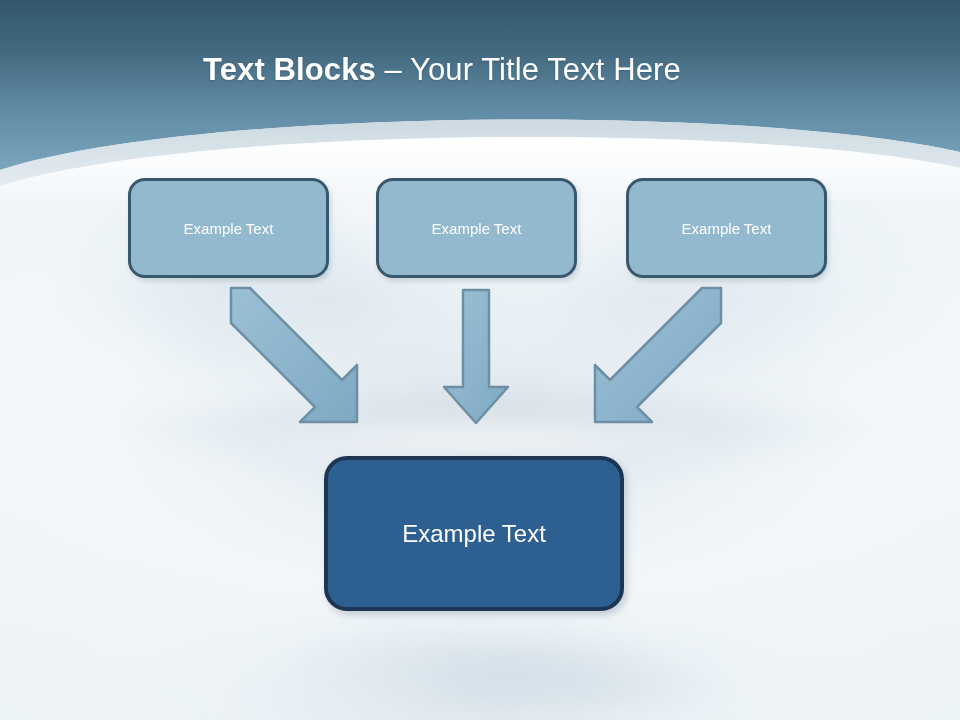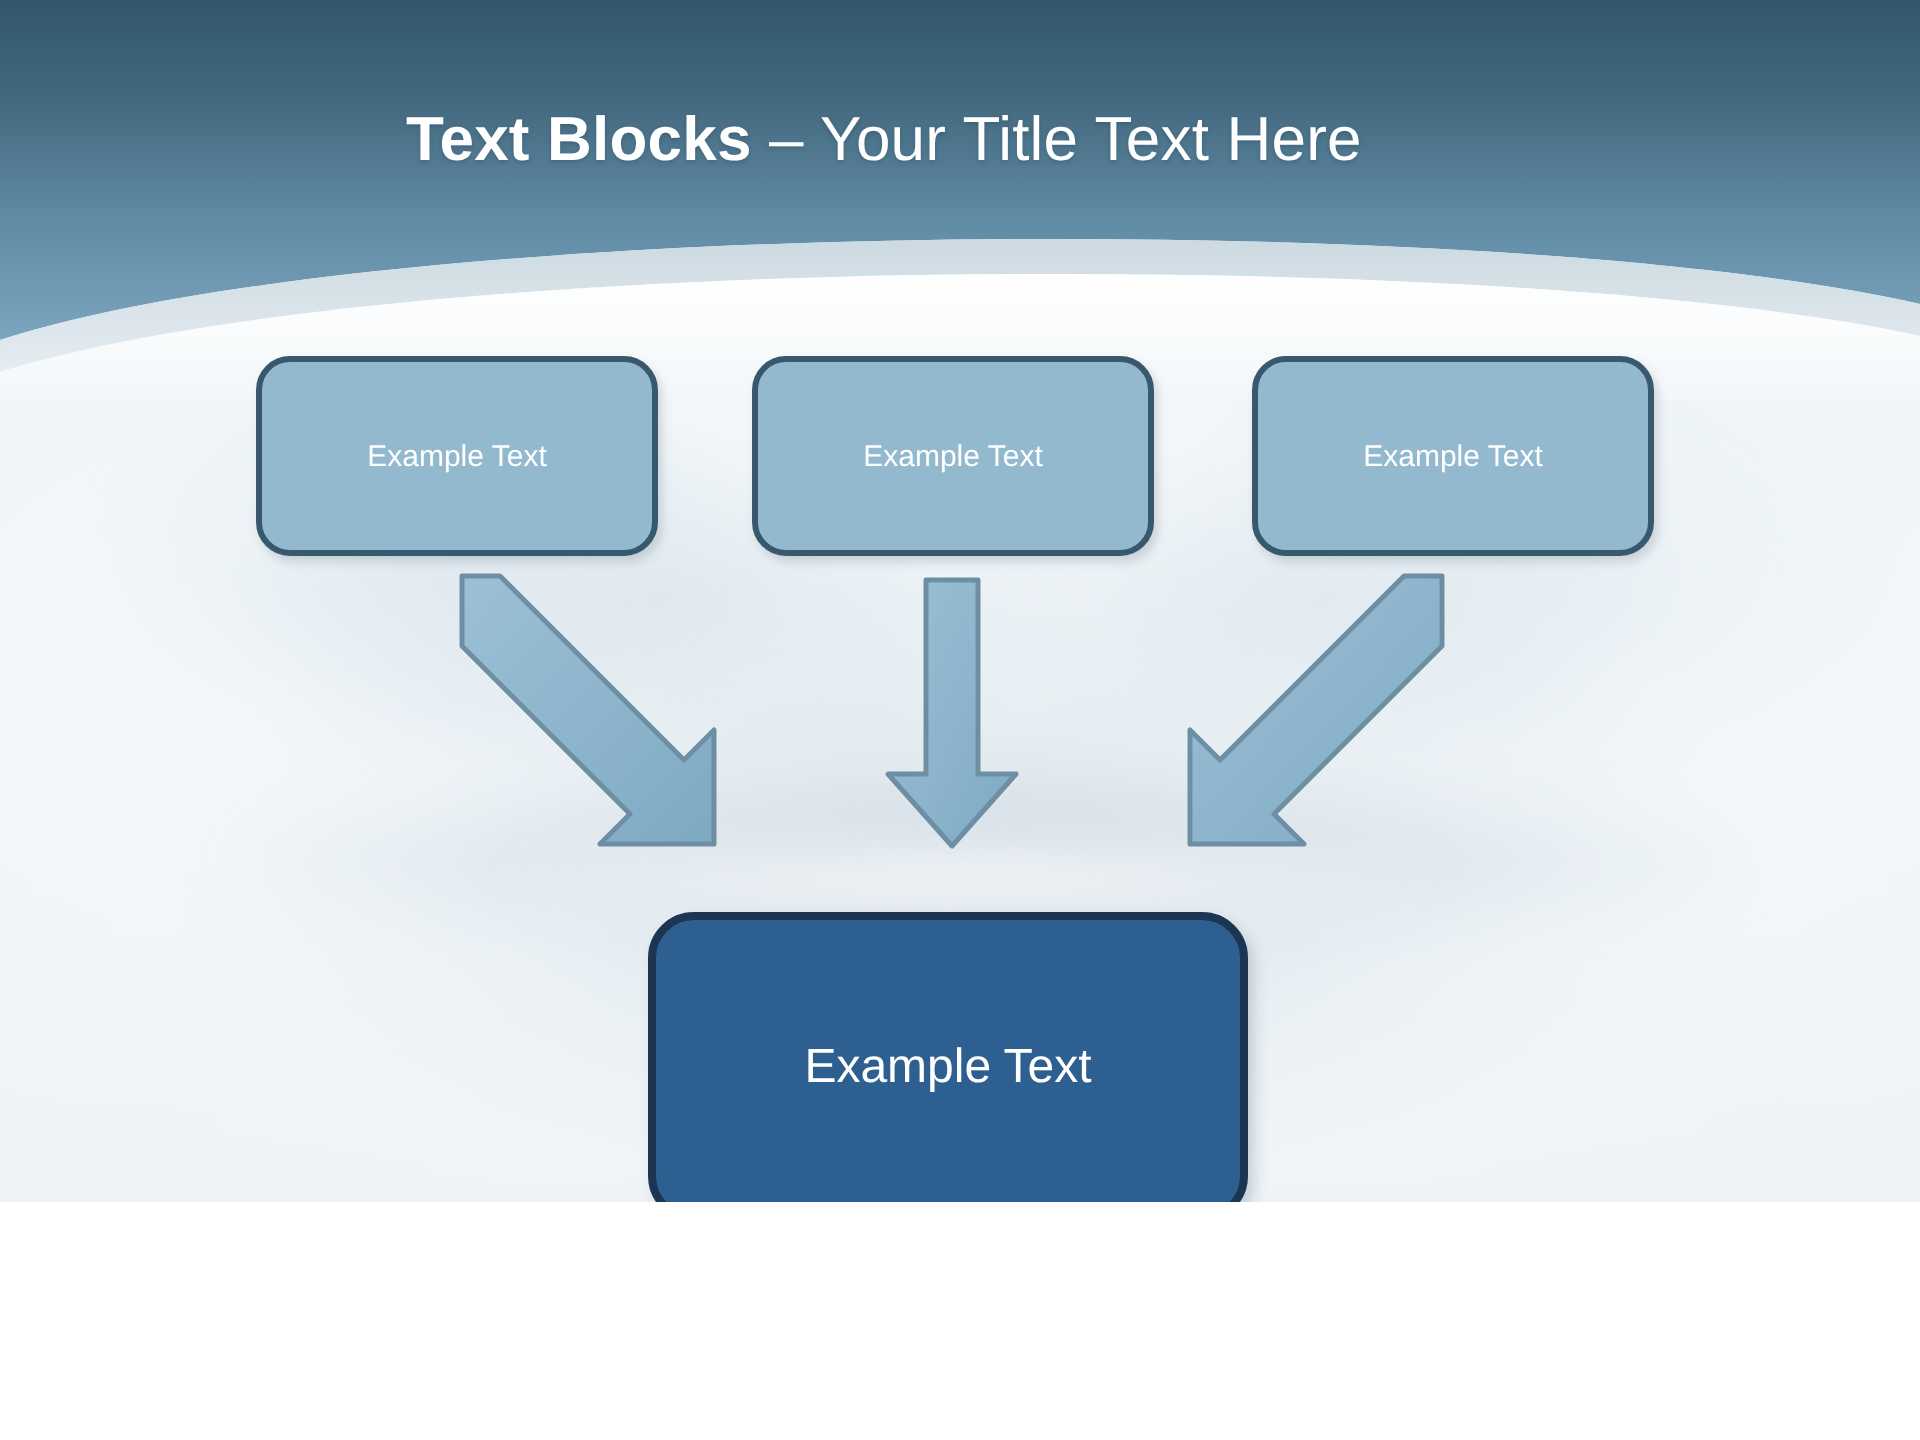--- a/index.html
+++ b/index.html
@@ -3,21 +3,21 @@
 <meta charset="utf-8">
 <style>
   html, body {
     margin: 0;
     padding: 0;
     background: #ffffff;
   }
   #slide {
     position: relative;
     width: 960px;
-    height: 601px;
+    height: 720px;
     overflow: hidden;
     font-family: "Liberation Sans", sans-serif;
     background: #3b82f6;
   }
 
   
   .bg-base {
     position: absolute;
     inset: 0;
     background:

